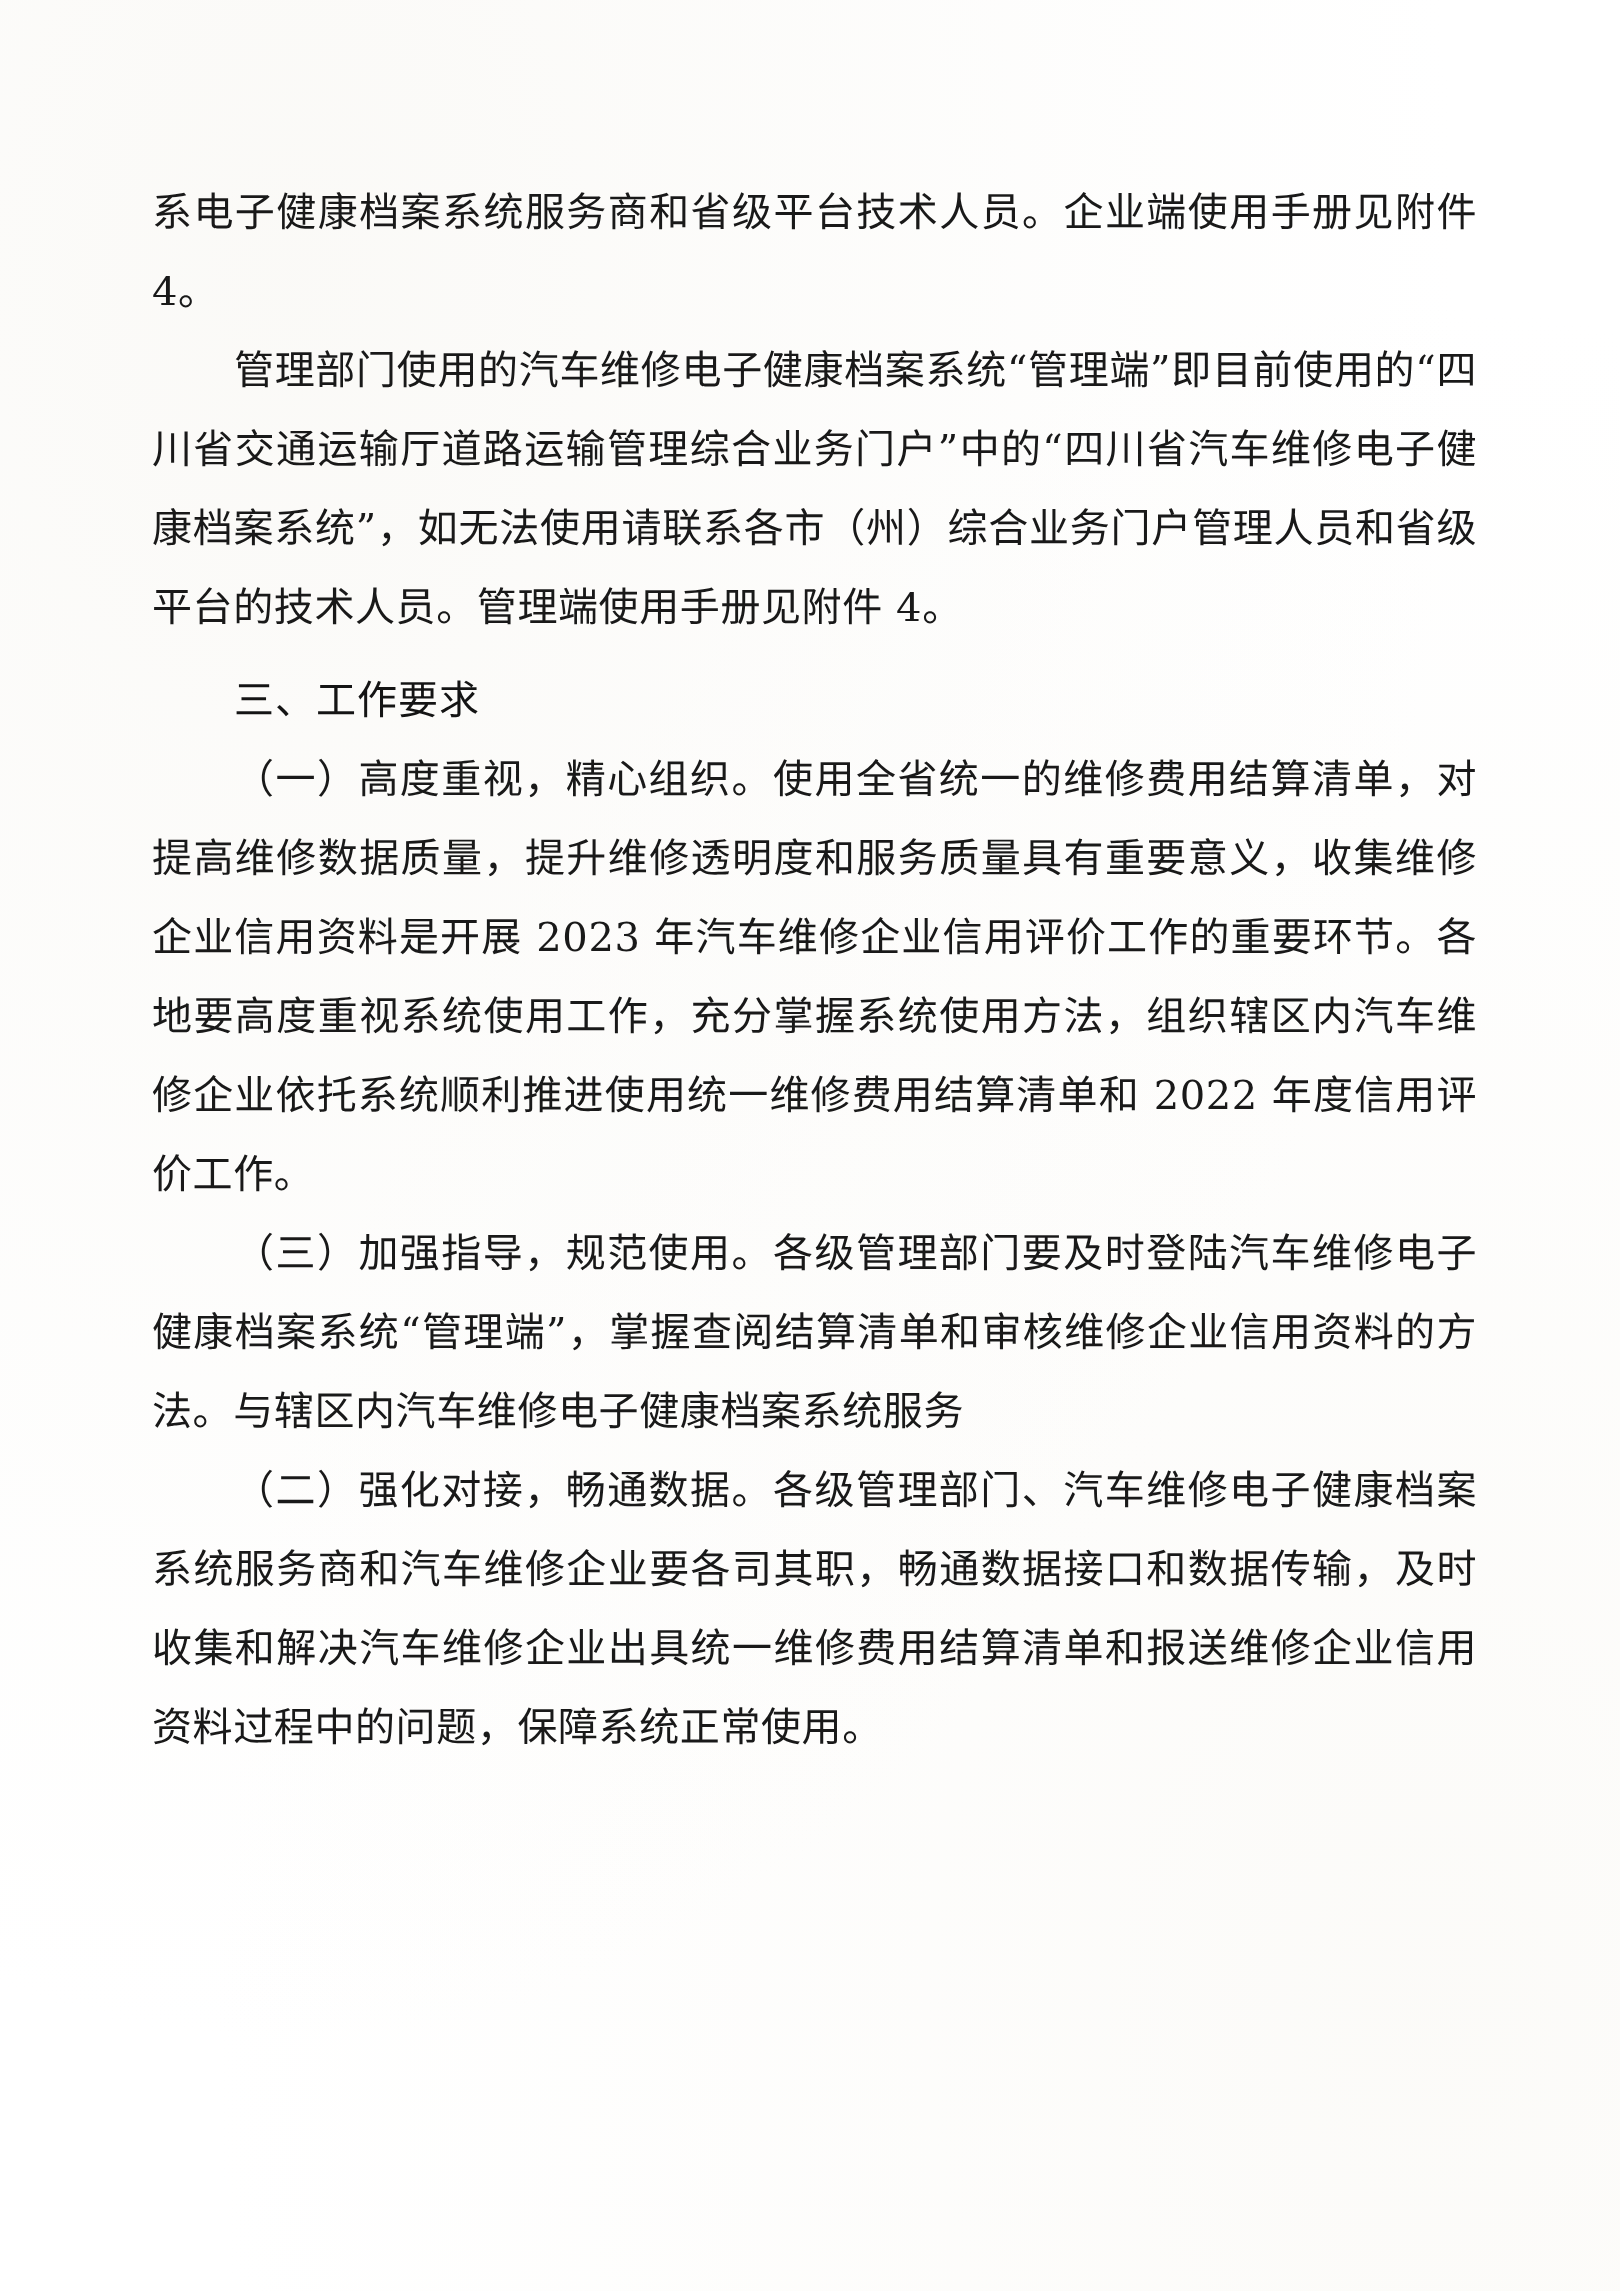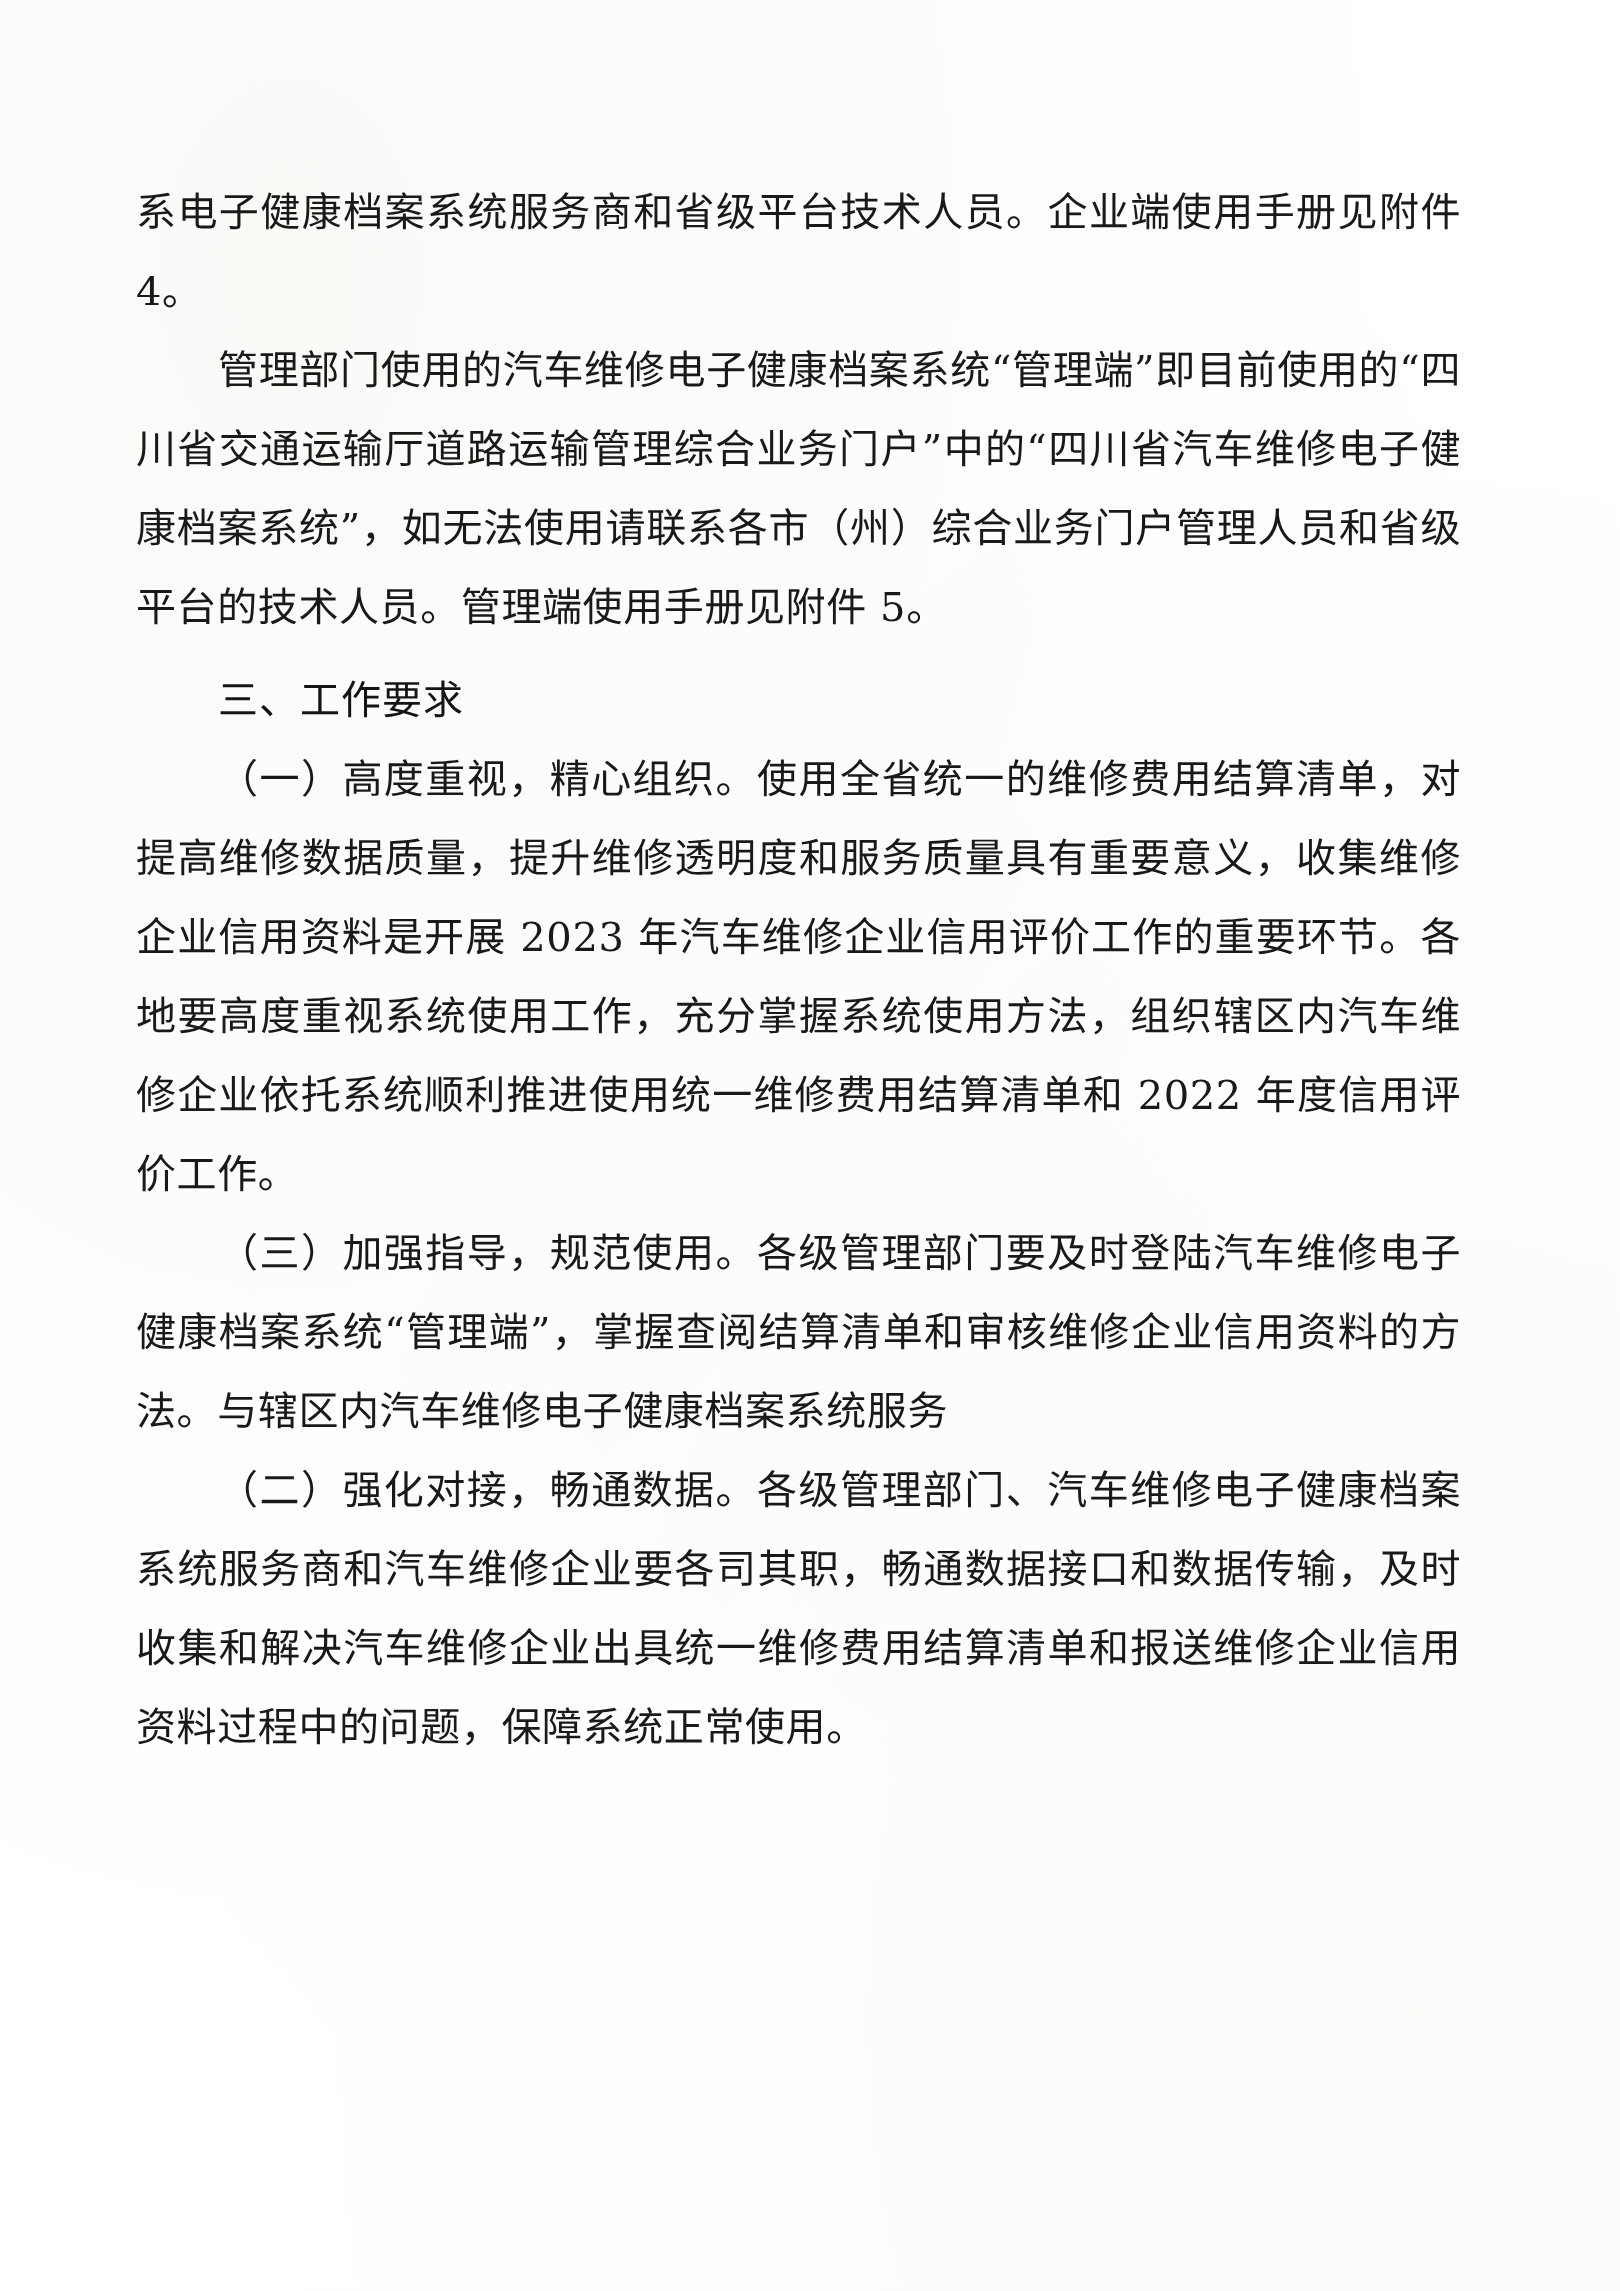--- a/index.html
+++ b/index.html
@@ -24,21 +24,21 @@
     position: absolute;
     inset: 0;
     background:
       radial-gradient(ellipse at 18% 12%, rgba(250,249,246,0.9) 0%, rgba(255,255,255,0) 62%),
       radial-gradient(ellipse at 88% 88%, rgba(251,250,247,0.85) 0%, rgba(255,255,255,0) 60%);
     pointer-events: none;
   }
 
   .body-col {
     position: absolute;
-    left: 136px;
+    left: 152px;
     top: 173px;
     width: 1325px;
   }
 
   
   .para {
     font-family: "DejaVu Serif", "Liberation Serif", serif;
     font-size: 40px;
     line-height: 79px;
     color: #191919;
@@ -75,21 +75,21 @@
 </head>
 <body>
 
 <div class="page">
   <div class="scan-tint"></div>
 
   <div class="body-col">
 
     <p class="para">系电子健康档案系统服务商和省级平台技术人员。企业端使用手册见附件 4。</p>
 
-    <p class="para indent">管理部门使用的汽车维修电子健康档案系统“管理端”即目前使用的“四川省交通运输厅道路运输管理综合业务门户”中的“四川省汽车维修电子健康档案系统”，如无法使用请联系各市（州）综合业务门户管理人员和省级平台的技术人员。管理端使用手册见附件 5。</p>
+    <p class="para indent">管理部门使用的汽车维修电子健康档案系统“管理端”即目前使用的“四川省交通运输厅道路运输管理综合业务门户”中的“四川省汽车维修电子健康档案系统”，如无法使用请联系各市（州）综合业务门户管理人员和省级平台的技术人员。管理端使用手册见附件 4。</p>
 
     <div class="gap-sm"></div>
 
     <h2 class="heading">三、工作要求</h2>
 
     <p class="para indent">（一）高度重视，精心组织。使用全省统一的维修费用结算清单，对提高维修数据质量，提升维修透明度和服务质量具有重要意义，收集维修企业信用资料是开展 2023 年汽车维修企业信用评价工作的重要环节。各地要高度重视系统使用工作，充分掌握系统使用方法，组织辖区内汽车维修企业依托系统顺利推进使用统一维修费用结算清单和 2022 年度信用评价工作。</p>
 
     <p class="para indent">（三）加强指导，规范使用。各级管理部门要及时登陆汽车维修电子健康档案系统“管理端”，掌握查阅结算清单和审核维修企业信用资料的方法。与辖区内汽车维修电子健康档案系统服务</p>
 
     <p class="para indent">（二）强化对接，畅通数据。各级管理部门、汽车维修电子健康档案系统服务商和汽车维修企业要各司其职，畅通数据接口和数据传输，及时收集和解决汽车维修企业出具统一维修费用结算清单和报送维修企业信用资料过程中的问题，保障系统正常使用。</p>

